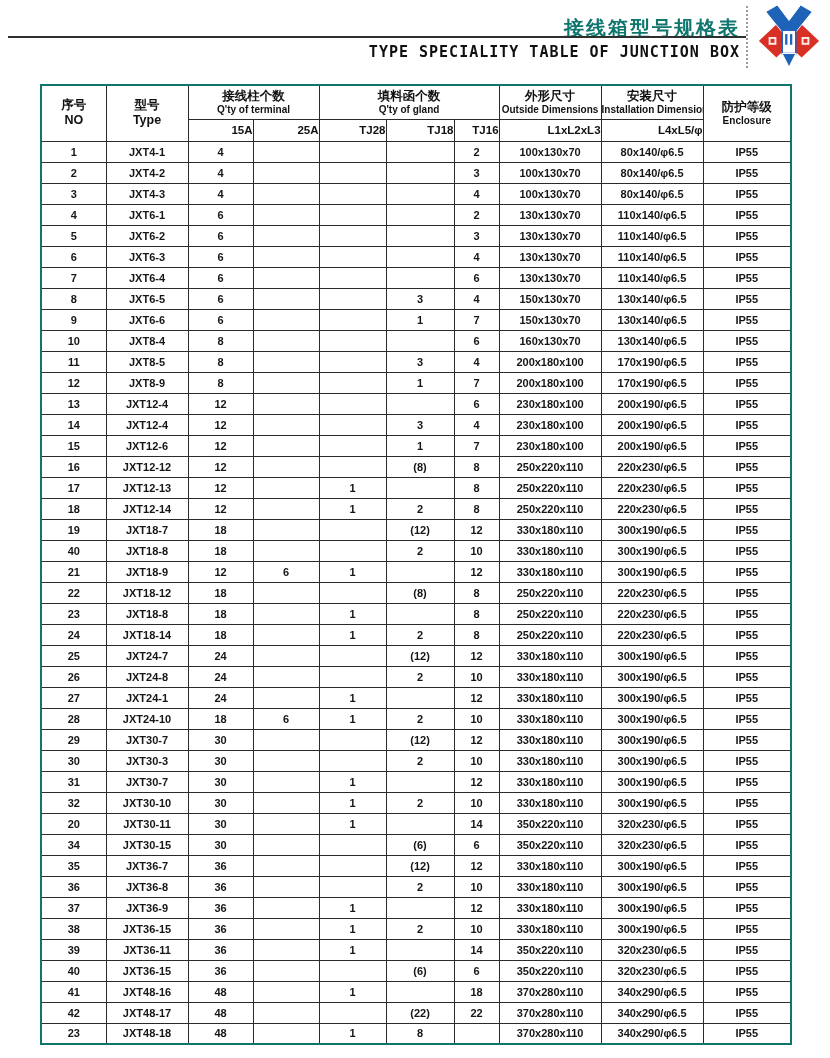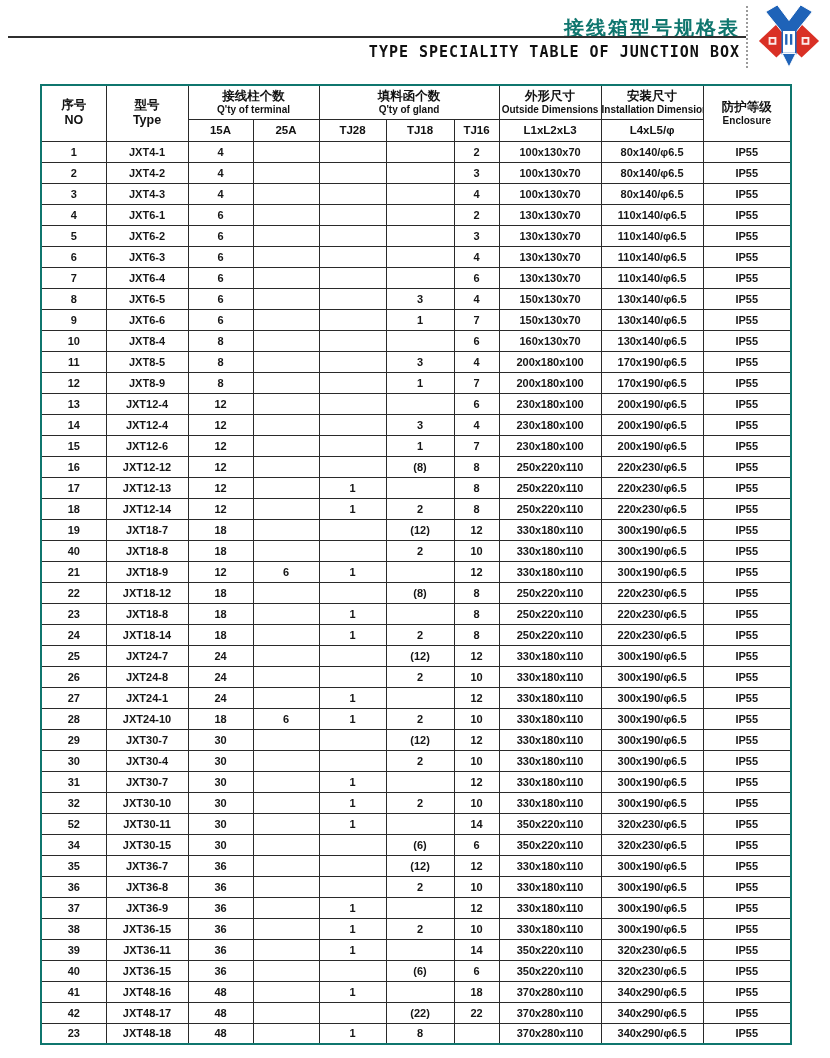--- a/index.html
+++ b/index.html
@@ -38,21 +38,21 @@
   .spec-table th, .spec-table td {
     border:1px solid #2a2a2a; text-align:center; vertical-align:middle;
     overflow:hidden; white-space:nowrap;
   }
   .spec-table thead th { background:#ffffff; padding:1px 0; }
   .hdr-zh { font-size:12.5px; font-weight:bold; line-height:15px; }
   .hdr-en { font-size:10px; font-weight:bold; line-height:11px; }
   .hdr-sub { font-size:11.5px; font-weight:bold; line-height:14px; }
   th.span-two { height:56px; }
   th.group-top { height:34px; }
-  tr.sub-row th { height:22px; }
+  tr.sub-row th { height:22px;text-align:right; }
   .spec-table tbody td {
     height:21px; font-size:11px; font-weight:bold; color:#161616;
     padding:0 1px;
   }
 </style>
 </head>
 <body>
 
 <div class="title-zh">接线箱型号规格表</div>
 <div class="title-rule"></div>
@@ -492,21 +492,21 @@
         <td></td>
         <td></td>
         <td>(12)</td>
         <td>12</td>
         <td>330x180x110</td>
         <td>300x190/φ6.5</td>
         <td>IP55</td>
       </tr>
       <tr>
         <td>30</td>
-        <td>JXT30-4</td>
+        <td>JXT30-3</td>
         <td>30</td>
         <td></td>
         <td></td>
         <td>2</td>
         <td>10</td>
         <td>330x180x110</td>
         <td>300x190/φ6.5</td>
         <td>IP55</td>
       </tr>
       <tr>
@@ -527,21 +527,21 @@
         <td>30</td>
         <td></td>
         <td>1</td>
         <td>2</td>
         <td>10</td>
         <td>330x180x110</td>
         <td>300x190/φ6.5</td>
         <td>IP55</td>
       </tr>
       <tr>
-        <td>52</td>
+        <td>20</td>
         <td>JXT30-11</td>
         <td>30</td>
         <td></td>
         <td>1</td>
         <td></td>
         <td>14</td>
         <td>350x220x110</td>
         <td>320x230/φ6.5</td>
         <td>IP55</td>
       </tr>

